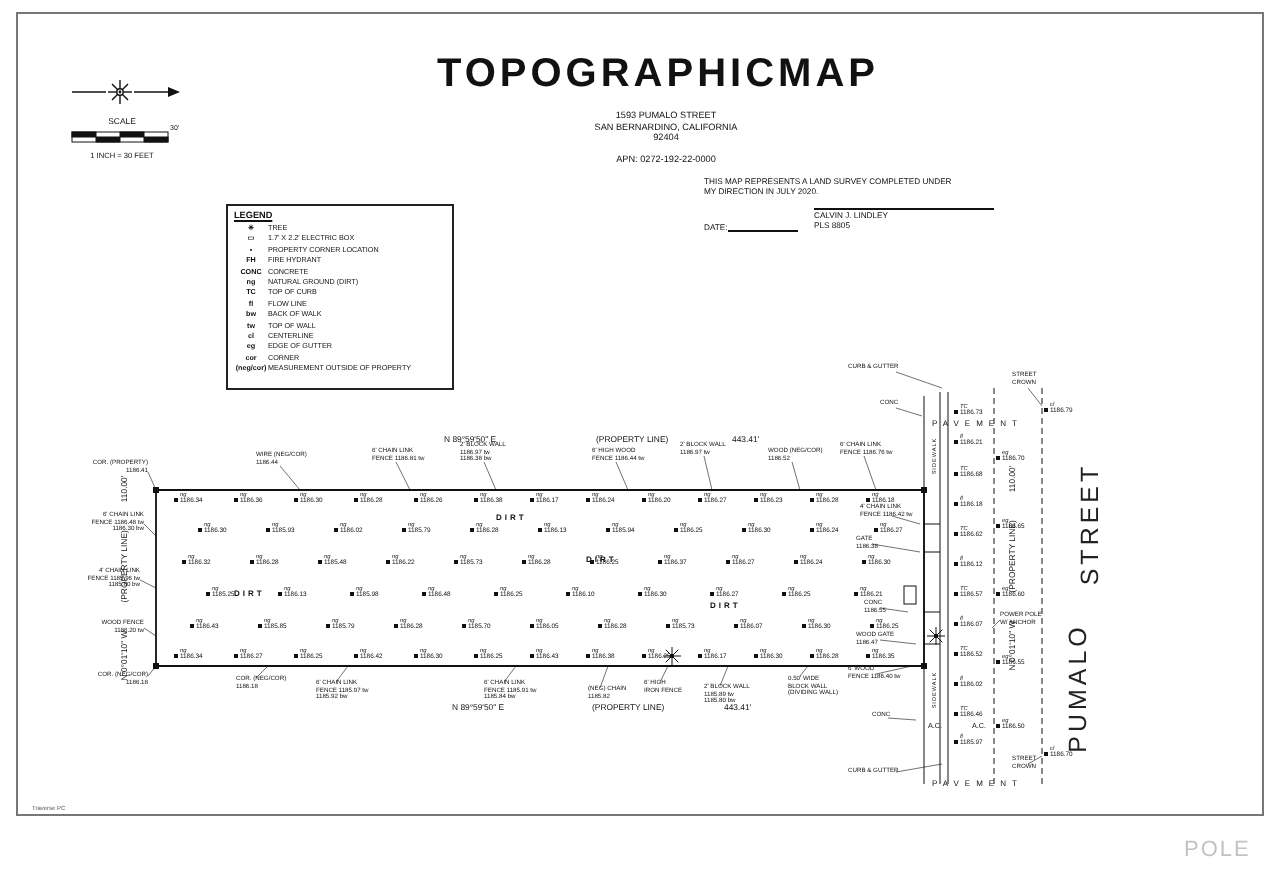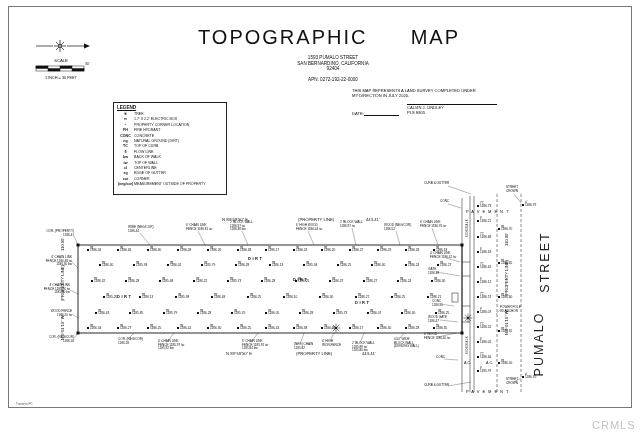--- a/index.html
+++ b/index.html
@@ -1,22 +1,22 @@
 <!DOCTYPE html>
 <html><head>
 <meta charset="utf-8">
 <style>
   html,body{margin:0;padding:0;}
   body{width:640px;height:443px;background:#ffffff;position:relative;overflow:hidden;
        font-family:"Liberation Sans", sans-serif;color:#111;}
   .sheet{position:absolute;left:8px;top:6px;width:622px;height:400px;border:1px solid #777;background:#fff;}
   .abs{position:absolute;}
   
-  .title-row{position:absolute;left:198px;top:26px;width:262px;display:flex;justify-content:space-between;
-             font-size:20px;letter-spacing:2px;font-weight:400;}
+  .title-row{position:absolute;left:198px;top:26px;width:262px;display:flex;justify-content:center;
+             font-size:20px;letter-spacing:2px;font-weight:700;}
   .subtitle{position:absolute;left:252px;top:55px;width:162px;text-align:center;font-size:4.6px;line-height:5.6px;}
   .subtitle .apn{margin-top:5px;}
   
   .scale-word{position:absolute;left:36px;top:58px;width:50px;text-align:center;font-size:4.2px;}
   .scale-ratio{position:absolute;left:30px;top:76px;width:62px;text-align:center;font-size:3.8px;}
   .scale-30{position:absolute;left:85px;top:62px;font-size:3.5px;}
   
   .legend{position:absolute;left:113px;top:102px;width:114px;height:93px;border:0.5px solid #222;background:#fff;padding:2px 0 0 3px;box-sizing:border-box;}
   .legend-title{font-size:4.6px;font-weight:bold;text-decoration:underline;margin-bottom:2px;}
   .lg-row{display:flex;align-items:flex-start;margin-bottom:1.4px;}
@@ -484,13 +484,13 @@
       <div>STREET</div>
       <div>CROWN</div>
     </div>
     <div class="ann" style="left: 500px; top: 306px;">
       <div>POWER POLE</div>
       <div>W/ ANCHOR</div>
     </div>
   </div>
 
 <div class="stamp">Traverse PC</div>
-<div class="watermark">CRMLS</div>
+<div class="watermark">POLE</div>
 
 </body></html>

